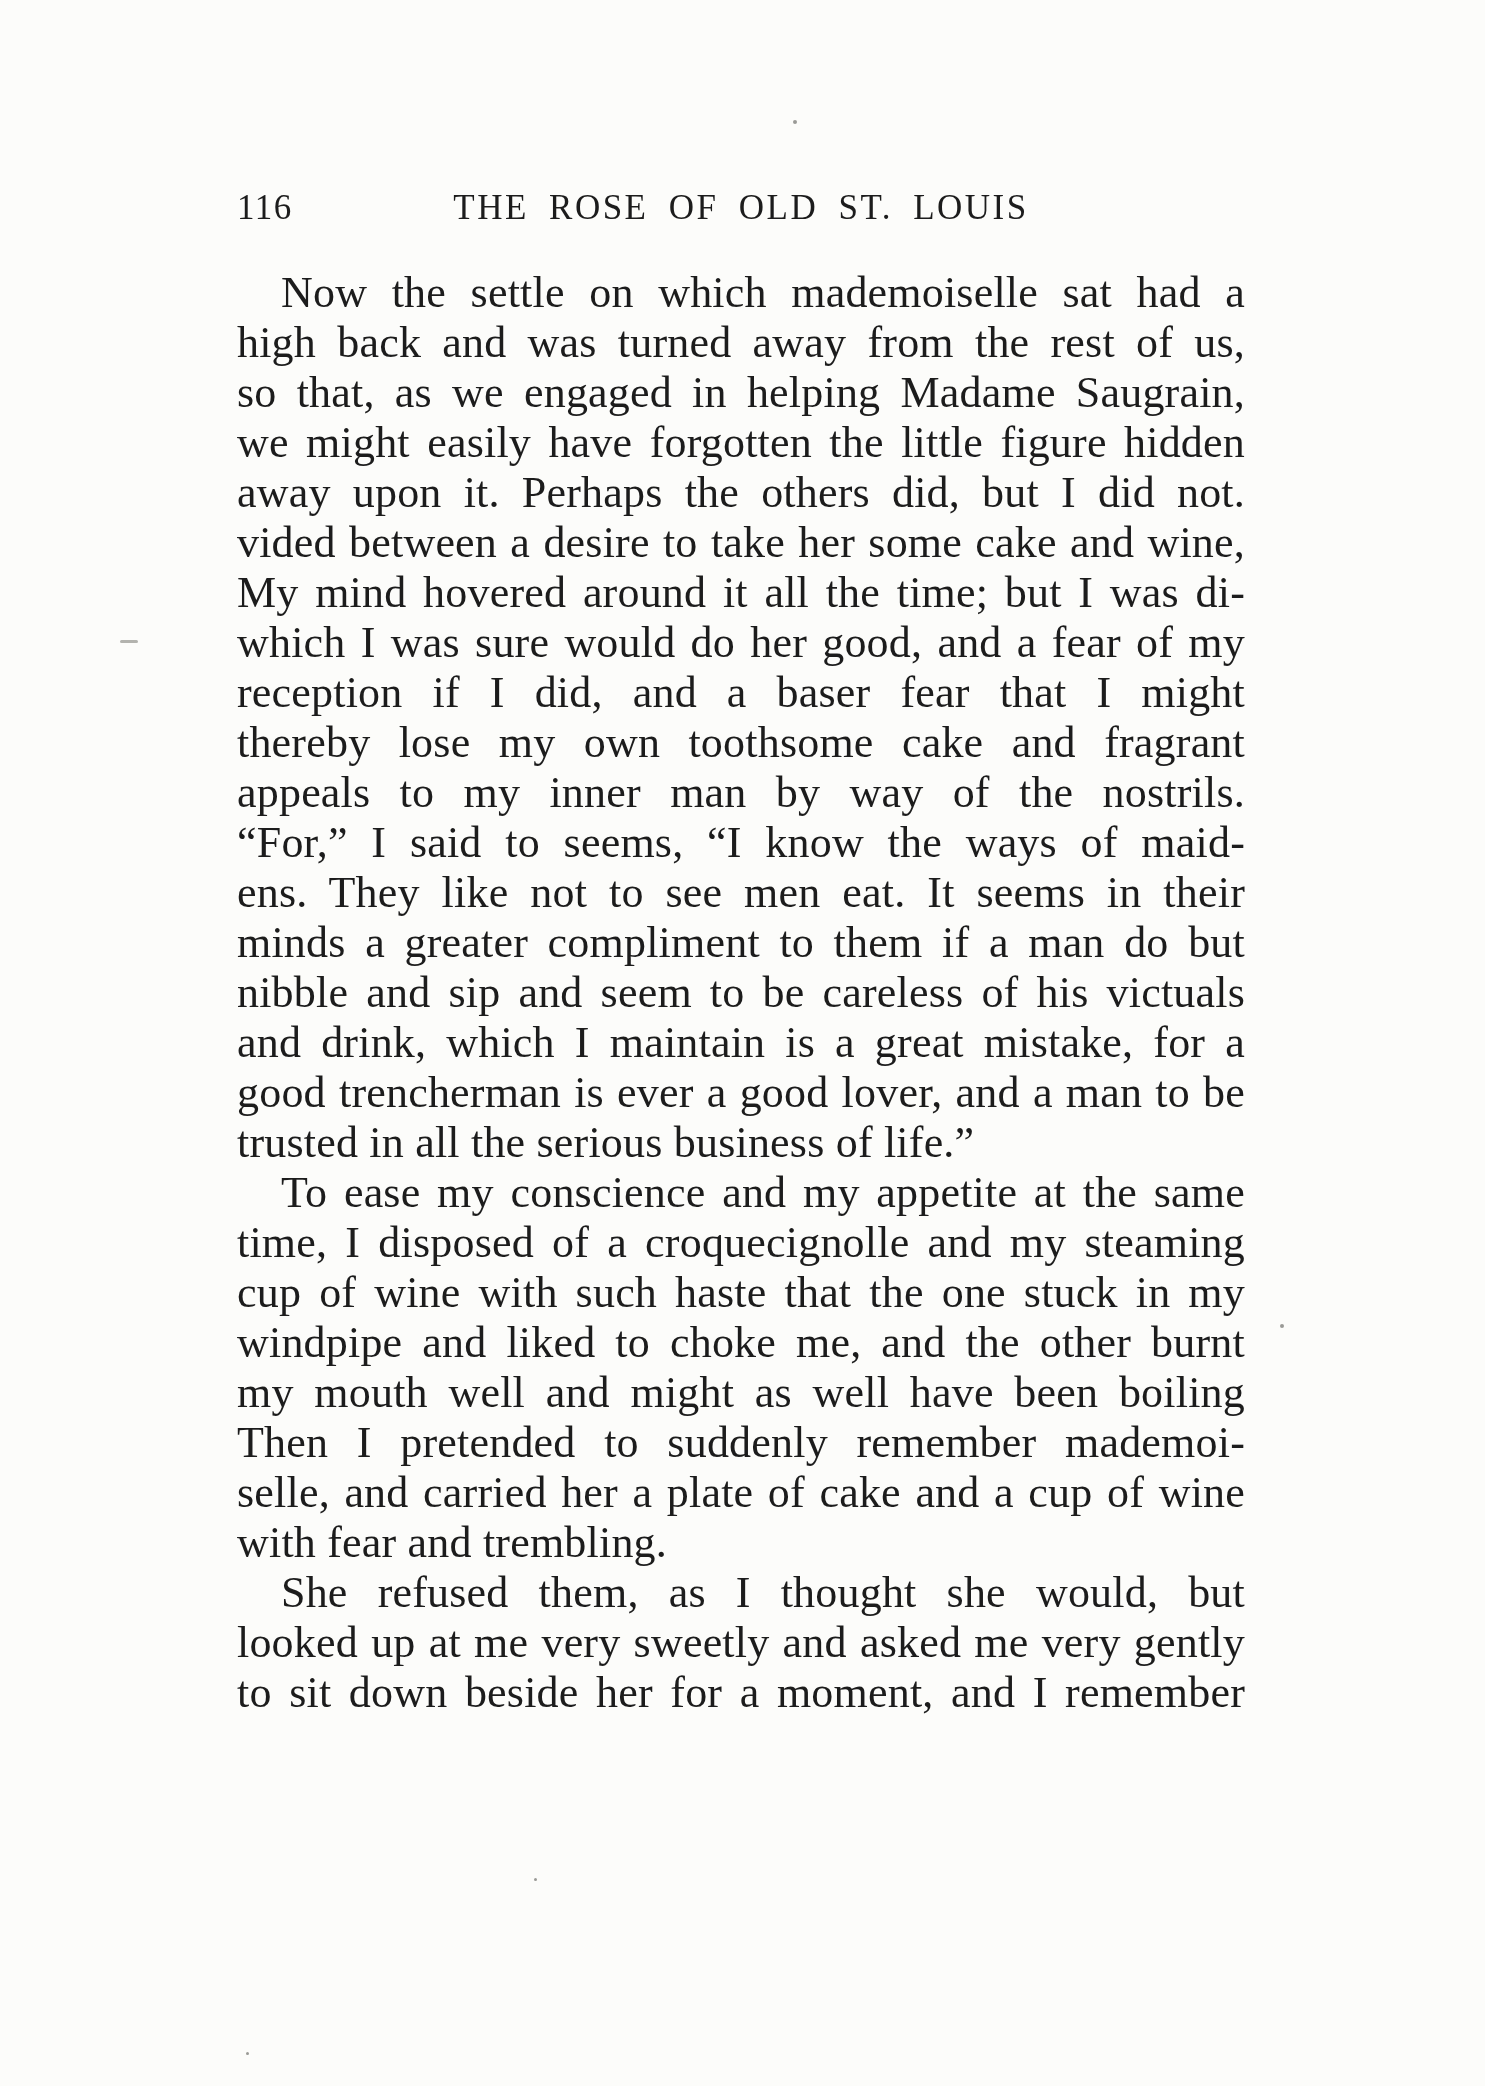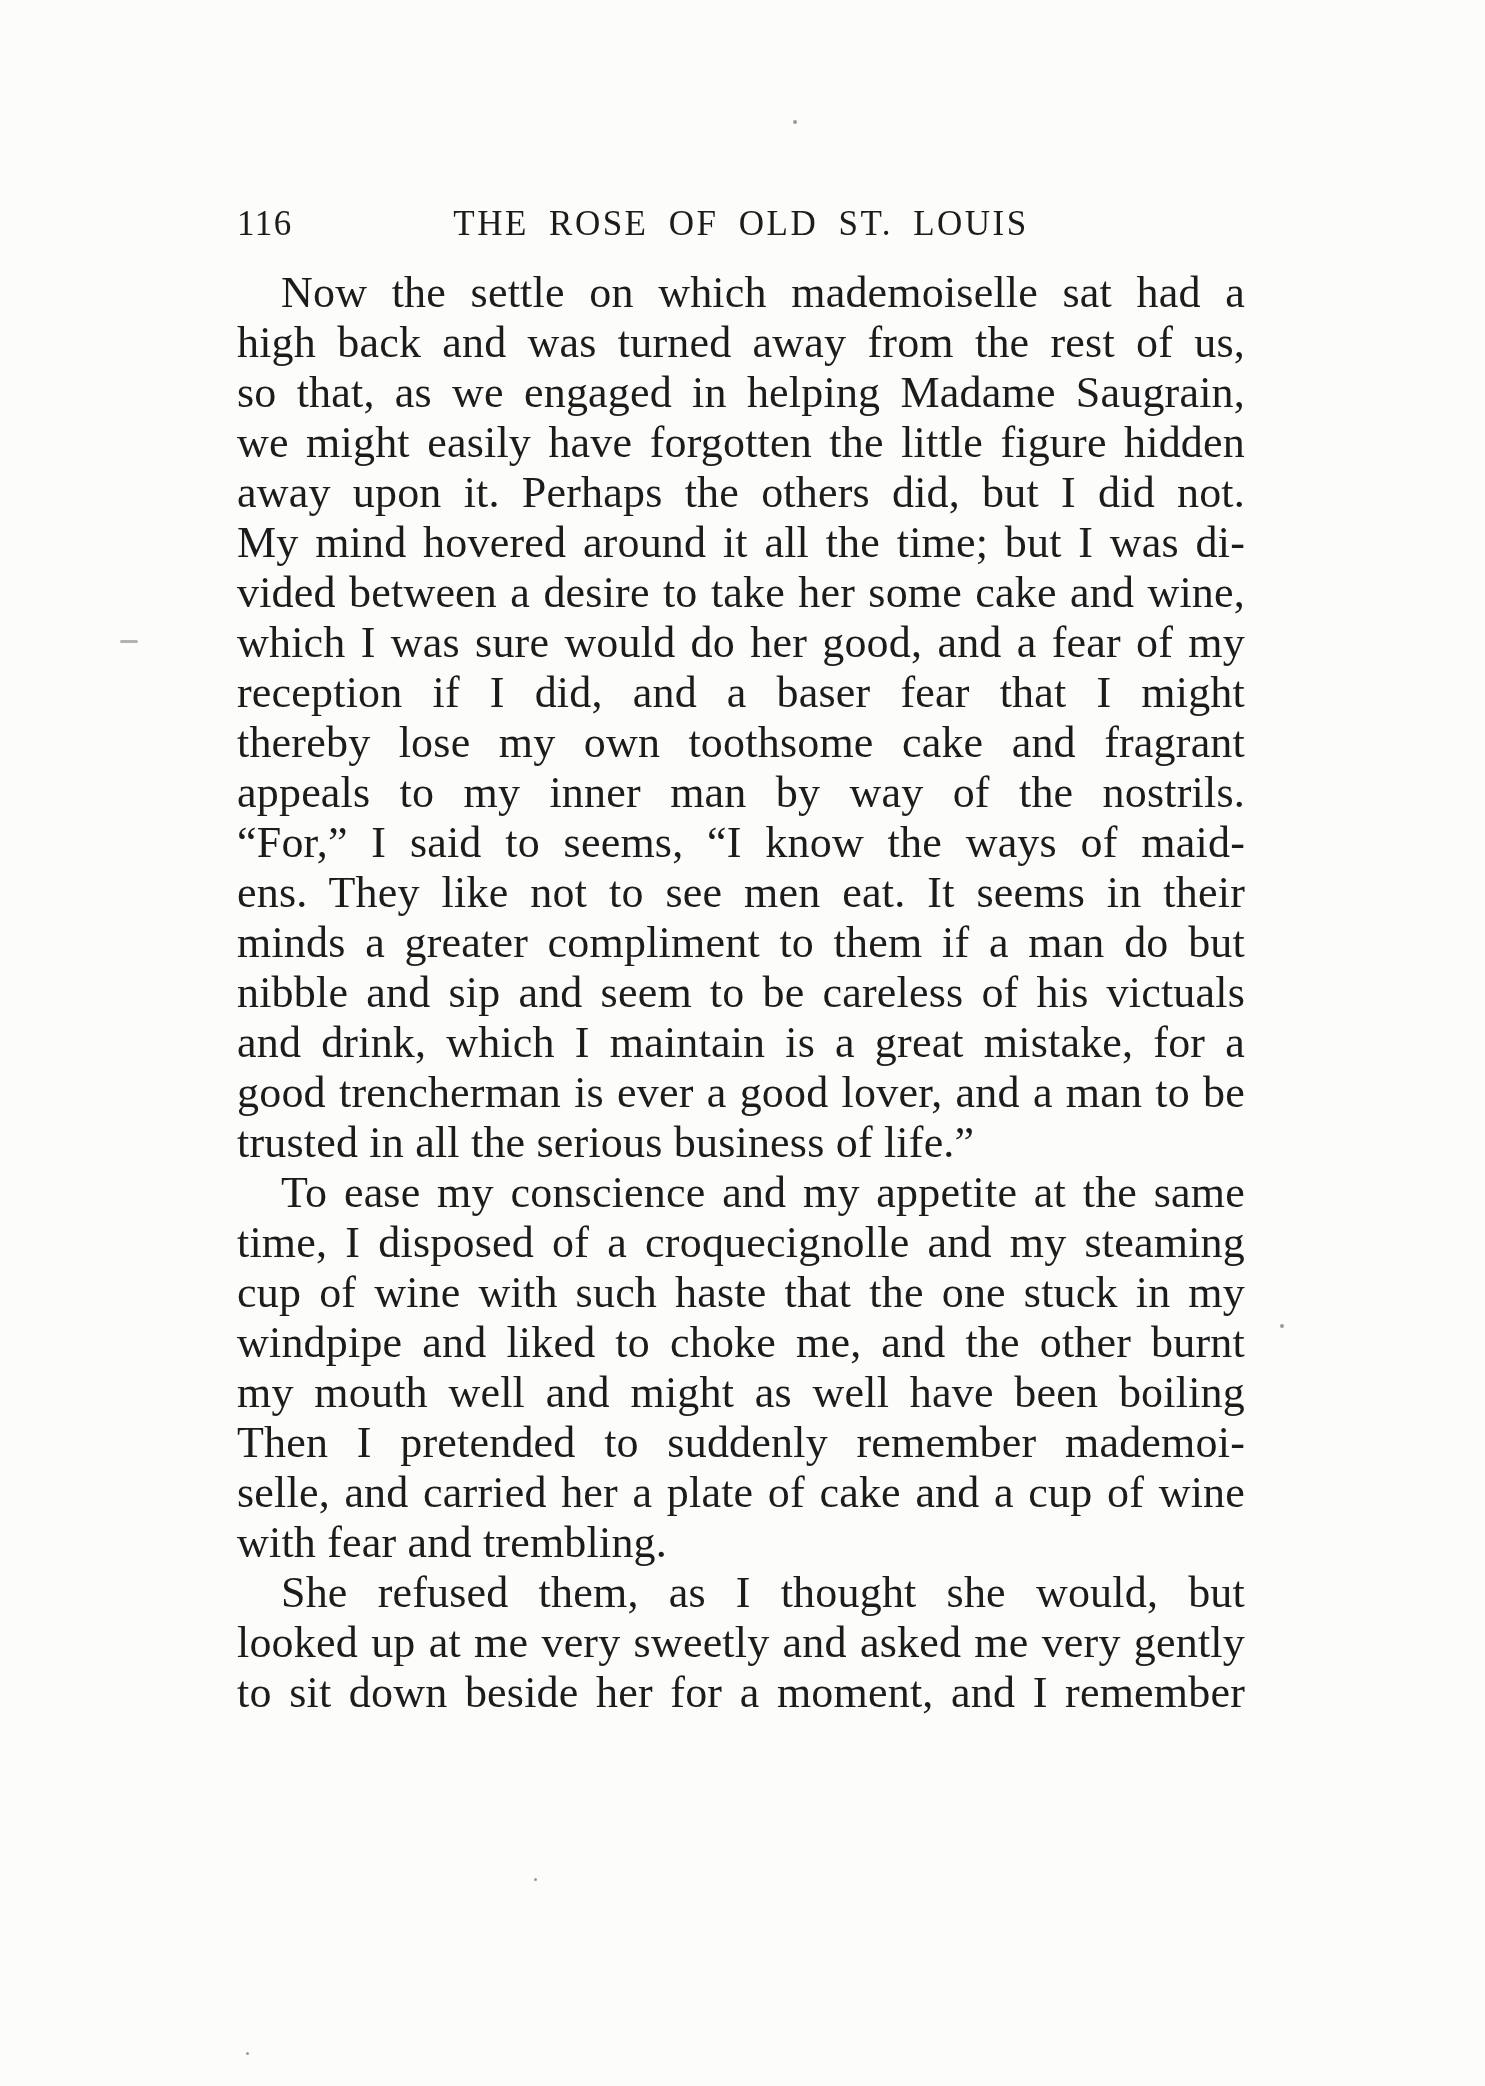--- a/index.html
+++ b/index.html
@@ -18,21 +18,20 @@
     overflow: hidden;
   }
   .header {
     position: absolute;
     top: 188px;
     left: 237px;
     width: 1008px;
     height: 46px;
     font-size: 35px;
     letter-spacing: 1.5px;
-    margin-top: 16px;
   }
   .page-number {
     position: absolute;
     left: 0;
     top: 0;
   }
   .running-title {
     position: absolute;
     left: 0;
     right: 0;
@@ -82,22 +81,22 @@
     <span class="running-title">THE ROSE OF OLD ST. LOUIS</span>
   </div>
 
   <div class="text-block">
       <div class="paragraph">
         <div class="line first">Now the settle on which mademoiselle sat had a</div>
         <div class="line">high back and was turned away from the rest of us,</div>
         <div class="line">so that, as we engaged in helping Madame Saugrain,</div>
         <div class="line">we might easily have forgotten the little figure hidden</div>
         <div class="line">away upon it.  Perhaps the others did, but I did not.</div>
+        <div class="line">vided between a desire to take her some cake and wine,</div>
         <div class="line">My mind hovered around it all the time; but I was di-</div>
-        <div class="line">vided between a desire to take her some cake and wine,</div>
         <div class="line">which I was sure would do her good, and a fear of my</div>
         <div class="line">reception if I did, and a baser fear that I might</div>
         <div class="line">thereby lose my own toothsome cake and fragrant</div>
         <div class="line">appeals to my inner man by way of the nostrils.</div>
         <div class="line">“For,” I said to seems, “I know the ways of maid-</div>
         <div class="line">ens.  They like not to see men eat.  It seems in their</div>
         <div class="line">minds a greater compliment to them if a man do but</div>
         <div class="line">nibble and sip and seem to be careless of his victuals</div>
         <div class="line">and drink, which I maintain is a great mistake, for a</div>
         <div class="line">good trencherman is ever a good lover, and a man to be</div>

